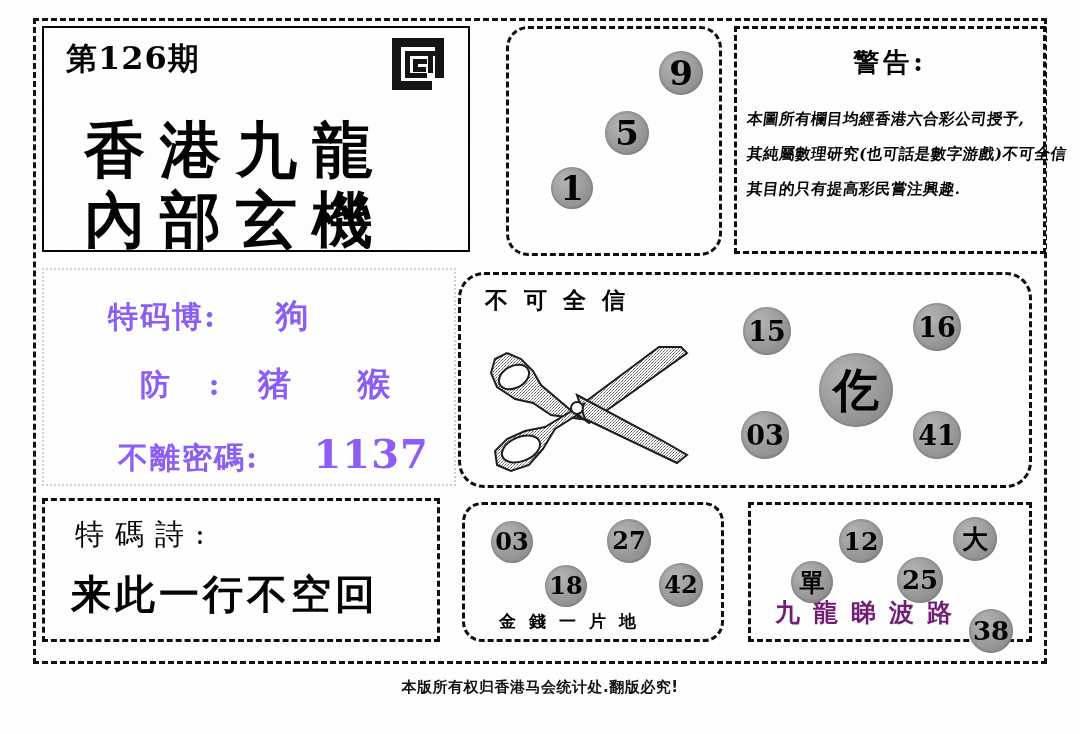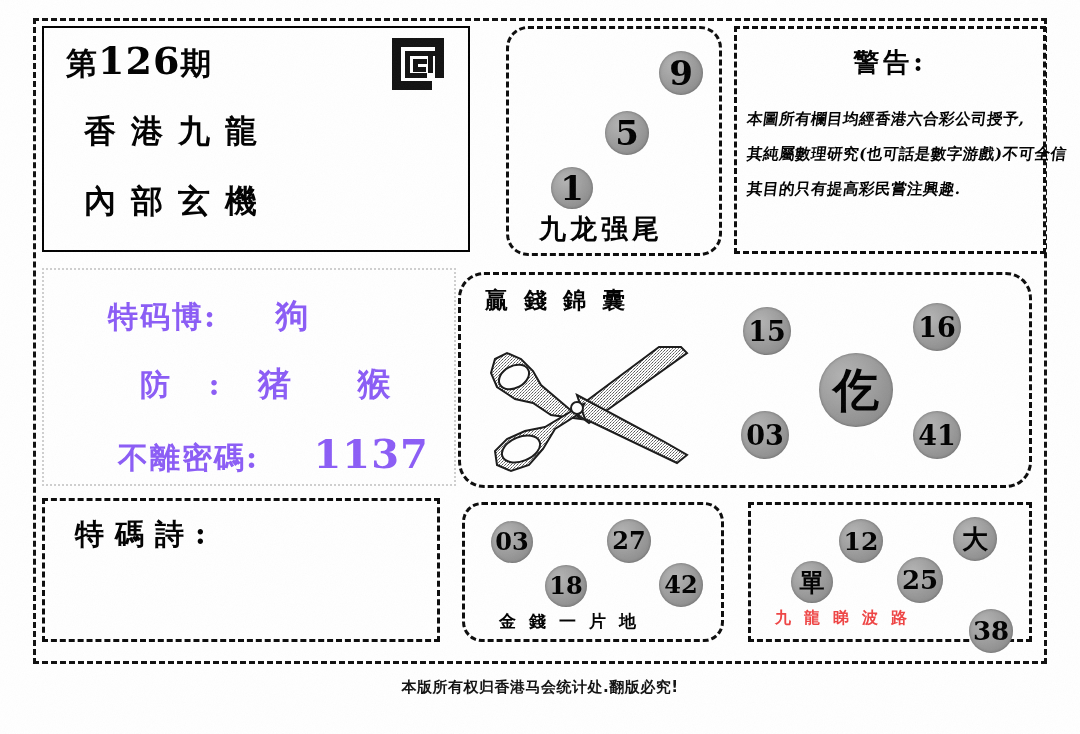--- a/index.html
+++ b/index.html
@@ -27,29 +27,29 @@
   .faintbox{border:2px dotted #cfcfcf;}
 
   
   #title-panel{left:42px;top:26px;width:428px;height:226px;}
   #issue-line{
     position:absolute;left:22px;top:10px;
     font-size:31px;font-weight:bold;color:#000;
     letter-spacing:1px;
     font-family:"DejaVu Serif","Liberation Serif",serif;
   }
-  #issue-line .num{font-size:38px;font-family:"DejaVu Serif","Liberation Serif",serif;}
+  #issue-line .num{font-size:32px;font-family:"DejaVu Serif","Liberation Serif",serif;}
   #seal-logo{
     position:absolute;right:14px;top:8px;
     width:66px;height:66px;
   }
   .title-big{
     position:absolute;left:40px;
     width:360px;
-    font-size:32px;font-weight:bold;color:#000;
+    font-size:61px;font-weight:bold;color:#000;
     letter-spacing:15px;
     font-family:Liberation Sans, sans-serif;
     white-space:nowrap;
   }
   #title-line1{top:82px;}
   #title-line2{top:152px;}
 
   
   #top-balls-panel{left:506px;top:26px;width:216px;height:230px;border-radius:22px;}
   #top-balls-caption{
@@ -101,21 +101,21 @@
     font-size:23px;font-weight:bold;letter-spacing:16px;
     color:#000;white-space:nowrap;
     font-family:"DejaVu Serif","Liberation Serif",serif;
   }
   #scissors-art{position:absolute;left:20px;top:48px;width:240px;height:150px;}
 
   
   #poem-panel{left:42px;top:498px;width:398px;height:144px;}
   #poem-label{
     position:absolute;left:30px;top:14px;
-    font-size:29px;font-weight:bold;letter-spacing:11px;
+    font-size:29px;font-weight:normal;letter-spacing:11px;
     color:#000;font-family:"DejaVu Serif","Liberation Serif",serif;
   }
   #poem-text{
     position:absolute;left:26px;top:66px;
     font-size:40px;font-weight:bold;letter-spacing:4px;
     color:#000;font-family:"DejaVu Serif","Liberation Serif",serif;
     white-space:nowrap;
   }
 
   
@@ -124,22 +124,22 @@
     position:absolute;left:34px;bottom:6px;
     font-size:17px;font-weight:bold;letter-spacing:13px;
     color:#000;white-space:nowrap;
     font-family:"DejaVu Serif","Liberation Serif",serif;
   }
 
   
   #road-panel{left:748px;top:502px;width:284px;height:140px;}
   #road-caption{
     position:absolute;left:24px;bottom:10px;
-    font-size:16px;font-weight:bold;letter-spacing:13px;
-    color:#ef4444;white-space:nowrap;
+    font-size:25px;font-weight:bold;letter-spacing:13px;
+    color:#701a75;white-space:nowrap;
     font-family:"DejaVu Serif","Liberation Serif",serif;
   }
 
   
   .ball{
     position:absolute;
     border-radius:50%;
     background:
       radial-gradient(circle at 35% 32%, #b4b4b4 0%, #9d9d9d 45%, #8c8c8c 78%, #7e7e7e 100%);
     color:#000;
@@ -191,21 +191,20 @@
       <rect x="17" y="37" width="22" height="5"></rect>
     </g>
   </svg>
 
   <div class="title-big" id="title-line1">香港九龍</div>
   <div class="title-big" id="title-line2">內部玄機</div>
 </div>
 
 <div class="panel dashbox" id="top-balls-panel">
   <div class="balls-host"></div>
-  <div id="top-balls-caption">九龙强尾</div>
 <div class="ball" style="left: 150px; top: 22px; width: 44px; height: 44px; font-size: 34px;">
       <span>9</span>
     </div>
     <div class="ball" style="left: 96px; top: 82px; width: 44px; height: 44px; font-size: 34px;">
       <span>5</span>
     </div>
     <div class="ball" style="left: 42px; top: 138px; width: 42px; height: 42px; font-size: 34px;">
       <span>1</span>
     </div>
   </div>
@@ -227,21 +226,21 @@
     <span class="val">猪</span>
     <span class="val val2">猴</span>
   </div>
   <div class="info-row" id="info-row3">
     <span class="lbl">不離密碼:</span>
     <span class="val">1137</span>
   </div>
 </div>
 
 <div class="panel dashbox-round" id="scissors-panel">
-  <div id="scissors-caption">贏錢錦囊</div>
+  <div id="scissors-caption">不可全信</div>
 
   <svg id="scissors-art" viewBox="0 0 240 150">
     <defs>
       <pattern id="grain" width="3" height="3" patternUnits="userSpaceOnUse">
         <rect width="3" height="3" fill="#ffffff"></rect>
         <rect width="1" height="1" x="0" y="0" fill="#ararar"></rect>
         <rect width="1" height="1" x="0" y="0" fill="#555"></rect>
         <rect width="1" height="1" x="2" y="1" fill="#777"></rect>
         <rect width="1" height="1" x="1" y="2" fill="#999"></rect>
       </pattern>
@@ -276,20 +275,21 @@
     <div class="ball" style="left: 280px; top: 136px; width: 48px; height: 48px; font-size: 27px;">
       <span>03</span>
     </div>
     <div class="ball" style="left: 452px; top: 136px; width: 48px; height: 48px; font-size: 27px; text-align: center;">
       <span>41</span>
     </div>
   </div>
 
 <div class="panel dashbox" id="poem-panel">
   <div id="poem-label">特碼詩:</div>
+  <div id="poem-text">来此一行不空回</div>
 </div>
 
 <div class="panel dashbox-round" id="money-panel">
   <div class="balls-host"></div>
   <div id="money-caption">金錢一片地</div>
 <div class="ball" style="left: 26px; top: 16px; width: 42px; height: 42px; font-size: 24px;">
       <span>03</span>
     </div>
     <div class="ball" style="left: 142px; top: 14px; width: 44px; height: 44px; font-size: 24px;">
       <span>27</span>

